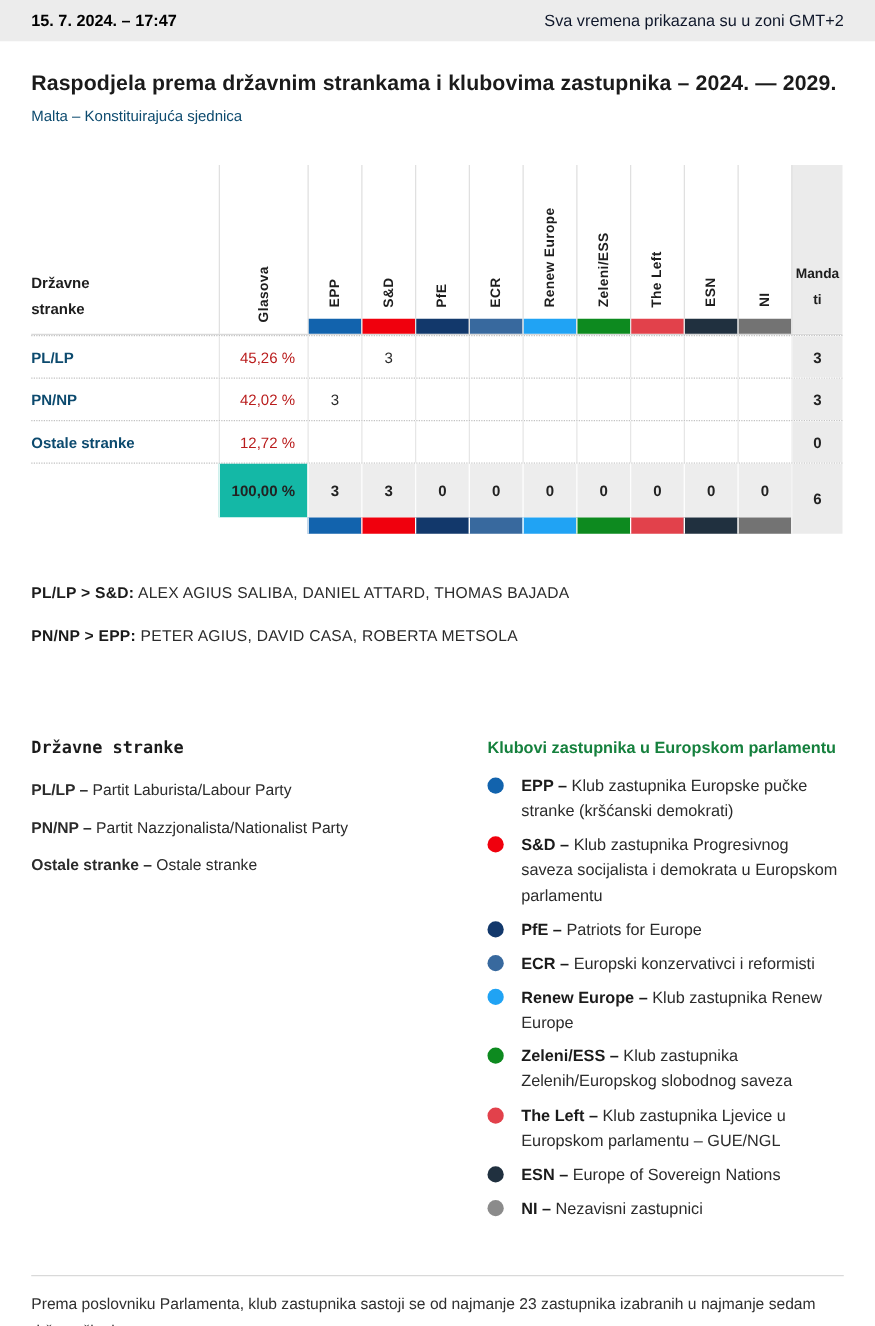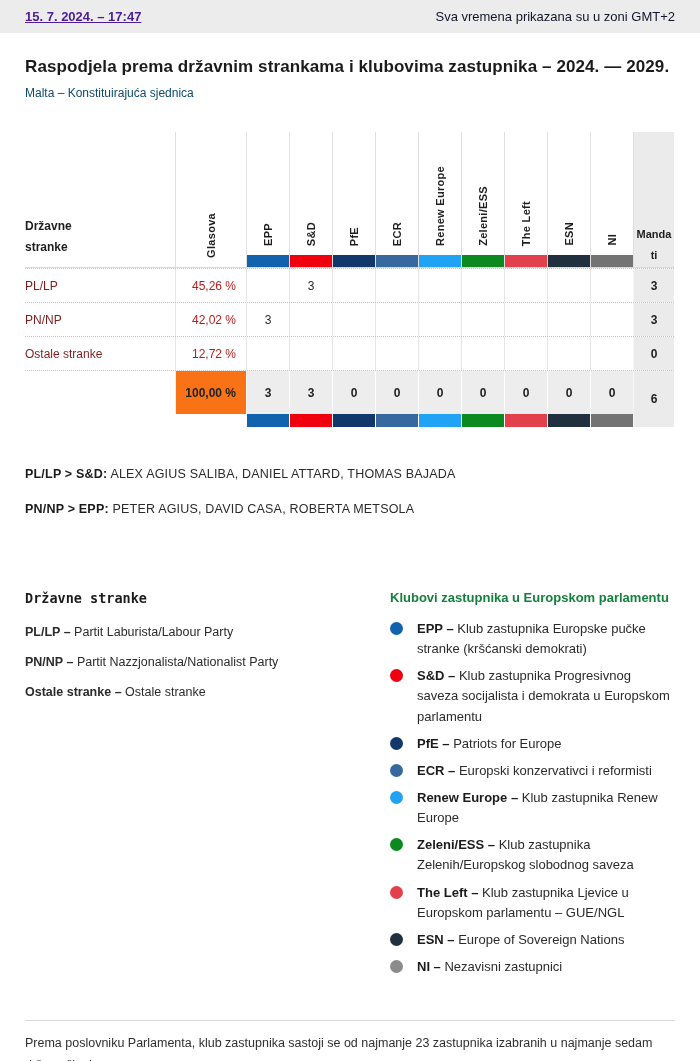--- a/index.html
+++ b/index.html
@@ -9,21 +9,21 @@
     background:#ffffff; color:#222;
     font-family:"Liberation Sans", sans-serif;
     -webkit-font-smoothing:antialiased;
   }
   
   .topbar{
     height:33px; background:#ececec;
     display:flex; align-items:center; justify-content:space-between;
     padding:0 25px; font-size:13px;
   }
-  .topbar .dt{ font-weight:bold; color:#4c1d95;text-decoration:underline; }
+  .topbar .dt{ font-weight:bold; color:#000000; }
   .topbar .tz{ color:#0f172a; }
 
   .content{ padding:0 25px; }
 
   
   .page-title{ margin-top:24px; font-size:17px; font-weight:bold; color:#1b1b1b; letter-spacing:.1px; }
   .page-subtitle{ margin-top:9px; font-size:12px; color:#0c4a6e; }
 
   
   .tbl{ margin-top:32px; width:649px; }
@@ -40,35 +40,35 @@
   .vtxt{
     writing-mode:vertical-rl; transform:rotate(180deg);
     font-weight:bold; font-size:11px; color:#1e1e1e; letter-spacing:.3px;
     white-space:nowrap; margin-bottom:9px;
   }
   .hbar{ width:100%; height:12px; }
   .hdr .c-seats{
     background:#ebebeb; display:flex; align-items:flex-end; justify-content:center;
   }
   .seats-h{ font-weight:bold; font-size:11px; color:#1e1e1e; text-align:center;
-    word-break:break-all; line-height:1.9; padding:0 2px 1px 2px; }
+    word-break:break-all; line-height:1.9; padding:0 2px 16px 2px; }
 
   .trow{ display:flex; height:34px; border-top:1px dotted #c2c2c2; font-size:12px; }
   .trow:first-of-type{ border-top:none; }
   .trow > div{ border-left:1px solid #e6e6e6; display:flex; align-items:center; }
-  .trow > .c-label{ border-left:none; font-weight:normal; color:#7f1d1d; }
+  .trow > .c-label{ border-left:none; font-weight:bold; color:#0c4a6e; }
   .trow > .c-votes{ justify-content:flex-end; padding-right:10px; color:#b91c1c; }
   .trow > .c-g{ justify-content:center; color:#2a2a2a; }
   .trow > .c-seats{ background:#ebebeb; justify-content:center; font-weight:bold; border-left:1px solid #f5f5f5; }
 
   .total-wrap{ position:relative; border-top:1px dotted #c2c2c2; }
   .total-row{ display:flex; height:43px; font-size:12px; font-weight:bold; }
   .total-row > div{ display:flex; align-items:center; border-left:1px solid rgba(255,255,255,.85); }
   .total-row > .c-label{ border-left:none; }
-  .total-row > .c-votes{ background:#f97316; justify-content:flex-end; padding-right:10px; }
+  .total-row > .c-votes{ background:#14b8a6; justify-content:flex-end; padding-right:10px; }
   .total-row > .c-g{ background:#ededed; justify-content:center; }
   .bar-row{ display:flex; height:13px; }
   .bar-row > div{ border-left:1px solid #ffffff; }
   .bar-row > .c-label, .bar-row > .c-votes{ background:#fff; border-left:none; }
   .bar-cell{ height:100%; }
   .seats-span{
     position:absolute; top:0; right:0; width:41px; height:56px;
     background:#ebebeb; display:flex; align-items:center; justify-content:center;
     font-size:12px; font-weight:bold; border-left:1px solid #f5f5f5;
   }

